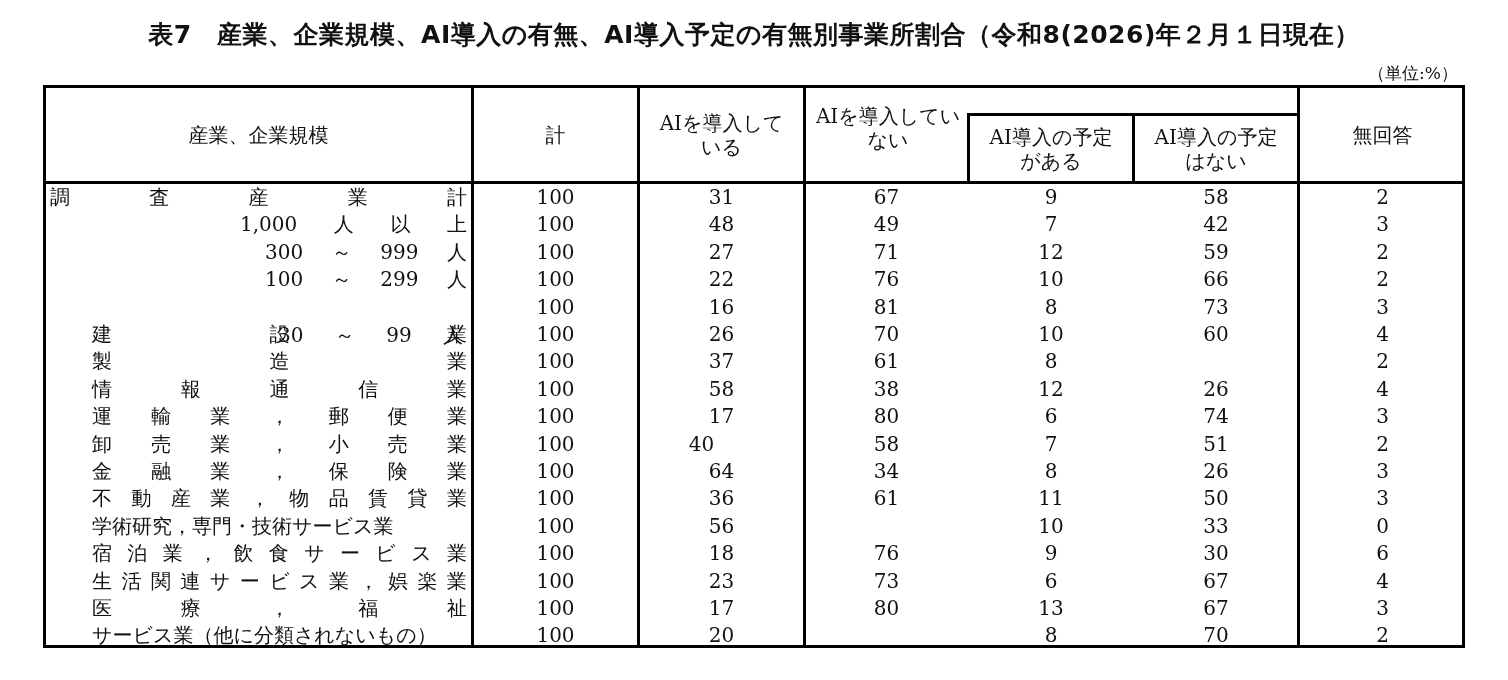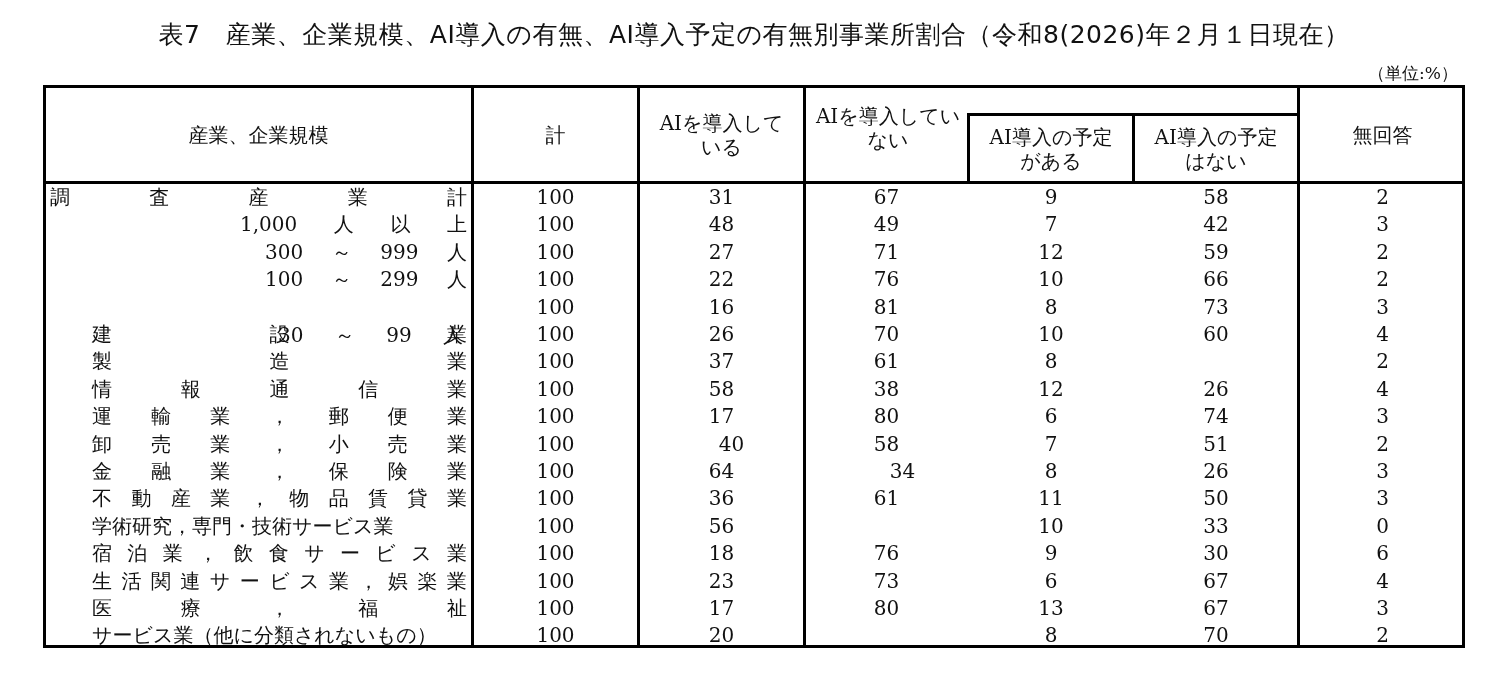--- a/index.html
+++ b/index.html
@@ -1,19 +1,19 @@
 <!DOCTYPE html>
 <html><head>
 <meta charset="utf-8">
 <style>
   html, body { margin:0; padding:0; background:#ffffff; }
   body { width:1508px; height:680px; position:relative; overflow:hidden;
          font-family:"DejaVu Serif","Liberation Serif",serif; color:#111; }
   .title { position:absolute; left:0; top:18px; width:1508px; text-align:center;
-           font-family:"DejaVu Sans","Liberation Sans",sans-serif; font-weight:normal;
+           font-family:"DejaVu Sans","Liberation Sans",sans-serif; font-weight:bold;
            font-size:25px; letter-spacing:0.5px; white-space:nowrap; }
   .unit { position:absolute; right:50px; top:62px; font-size:17px; }
   .tbl { position:absolute; left:43px; top:85px; width:1422px; height:563px;
          border:3px solid #000; box-sizing:border-box; }
   .vline { position:absolute; top:0; bottom:0; width:0; border-left:3px solid #000; }
   .hline { position:absolute; height:0; border-top:3px solid #000; }
   .hcell { position:absolute; display:flex; align-items:center; justify-content:center;
            text-align:center; font-size:20px; line-height:24px; }
   .body-rows { position:absolute; left:0; top:96px; width:100%; }
   .row { position:absolute; left:0; height:27.4px; width:100%; font-size:20px; }
@@ -164,33 +164,33 @@
         <div class="num" style="left: 760px; width: 161px;">80</div>
         <div class="num" style="left: 924px; width: 162px;">6</div>
         <div class="num" style="left: 1089px; width: 162px;">74</div>
         <div class="num" style="left: 1254px; width: 165px;">3</div>
       </div>
       <div class="row" style="top: 246.6px;">
         <div class="label">
           <div class="lbl-text" style="left: 46px; right: 4px;"><span>卸</span><span>売</span><span>業</span><span>，</span><span>小</span><span>売</span><span>業</span></div>
         </div>
         <div class="num" style="left: 428px; width: 163px;">100</div>
-        <div class="num" style="left: 594px; width: 183px;">40</div>
+        <div class="num" style="left: 564px; width: 183px;">40</div>
         <div class="num" style="left: 760px; width: 161px;">58</div>
         <div class="num" style="left: 924px; width: 162px;">7</div>
         <div class="num" style="left: 1089px; width: 162px;">51</div>
         <div class="num" style="left: 1254px; width: 165px;">2</div>
       </div>
       <div class="row" style="top: 274px;">
         <div class="label">
           <div class="lbl-text" style="left: 46px; right: 4px;"><span>金</span><span>融</span><span>業</span><span>，</span><span>保</span><span>険</span><span>業</span></div>
         </div>
         <div class="num" style="left: 428px; width: 163px;">100</div>
         <div class="num" style="left: 594px; width: 163px;">64</div>
-        <div class="num" style="left: 760px; width: 161px; padding-left: 16px;">34</div>
+        <div class="num" style="left: 760px; width: 161px;">34</div>
         <div class="num" style="left: 924px; width: 162px;">8</div>
         <div class="num" style="left: 1089px; width: 162px;">26</div>
         <div class="num" style="left: 1254px; width: 165px;">3</div>
       </div>
       <div class="row" style="top: 301.4px;">
         <div class="label">
           <div class="lbl-text" style="left: 46px; right: 4px;"><span>不</span><span>動</span><span>産</span><span>業</span><span>，</span><span>物</span><span>品</span><span>賃</span><span>貸</span><span>業</span></div>
         </div>
         <div class="num" style="left: 428px; width: 163px;">100</div>
         <div class="num" style="left: 594px; width: 163px;">36</div>

